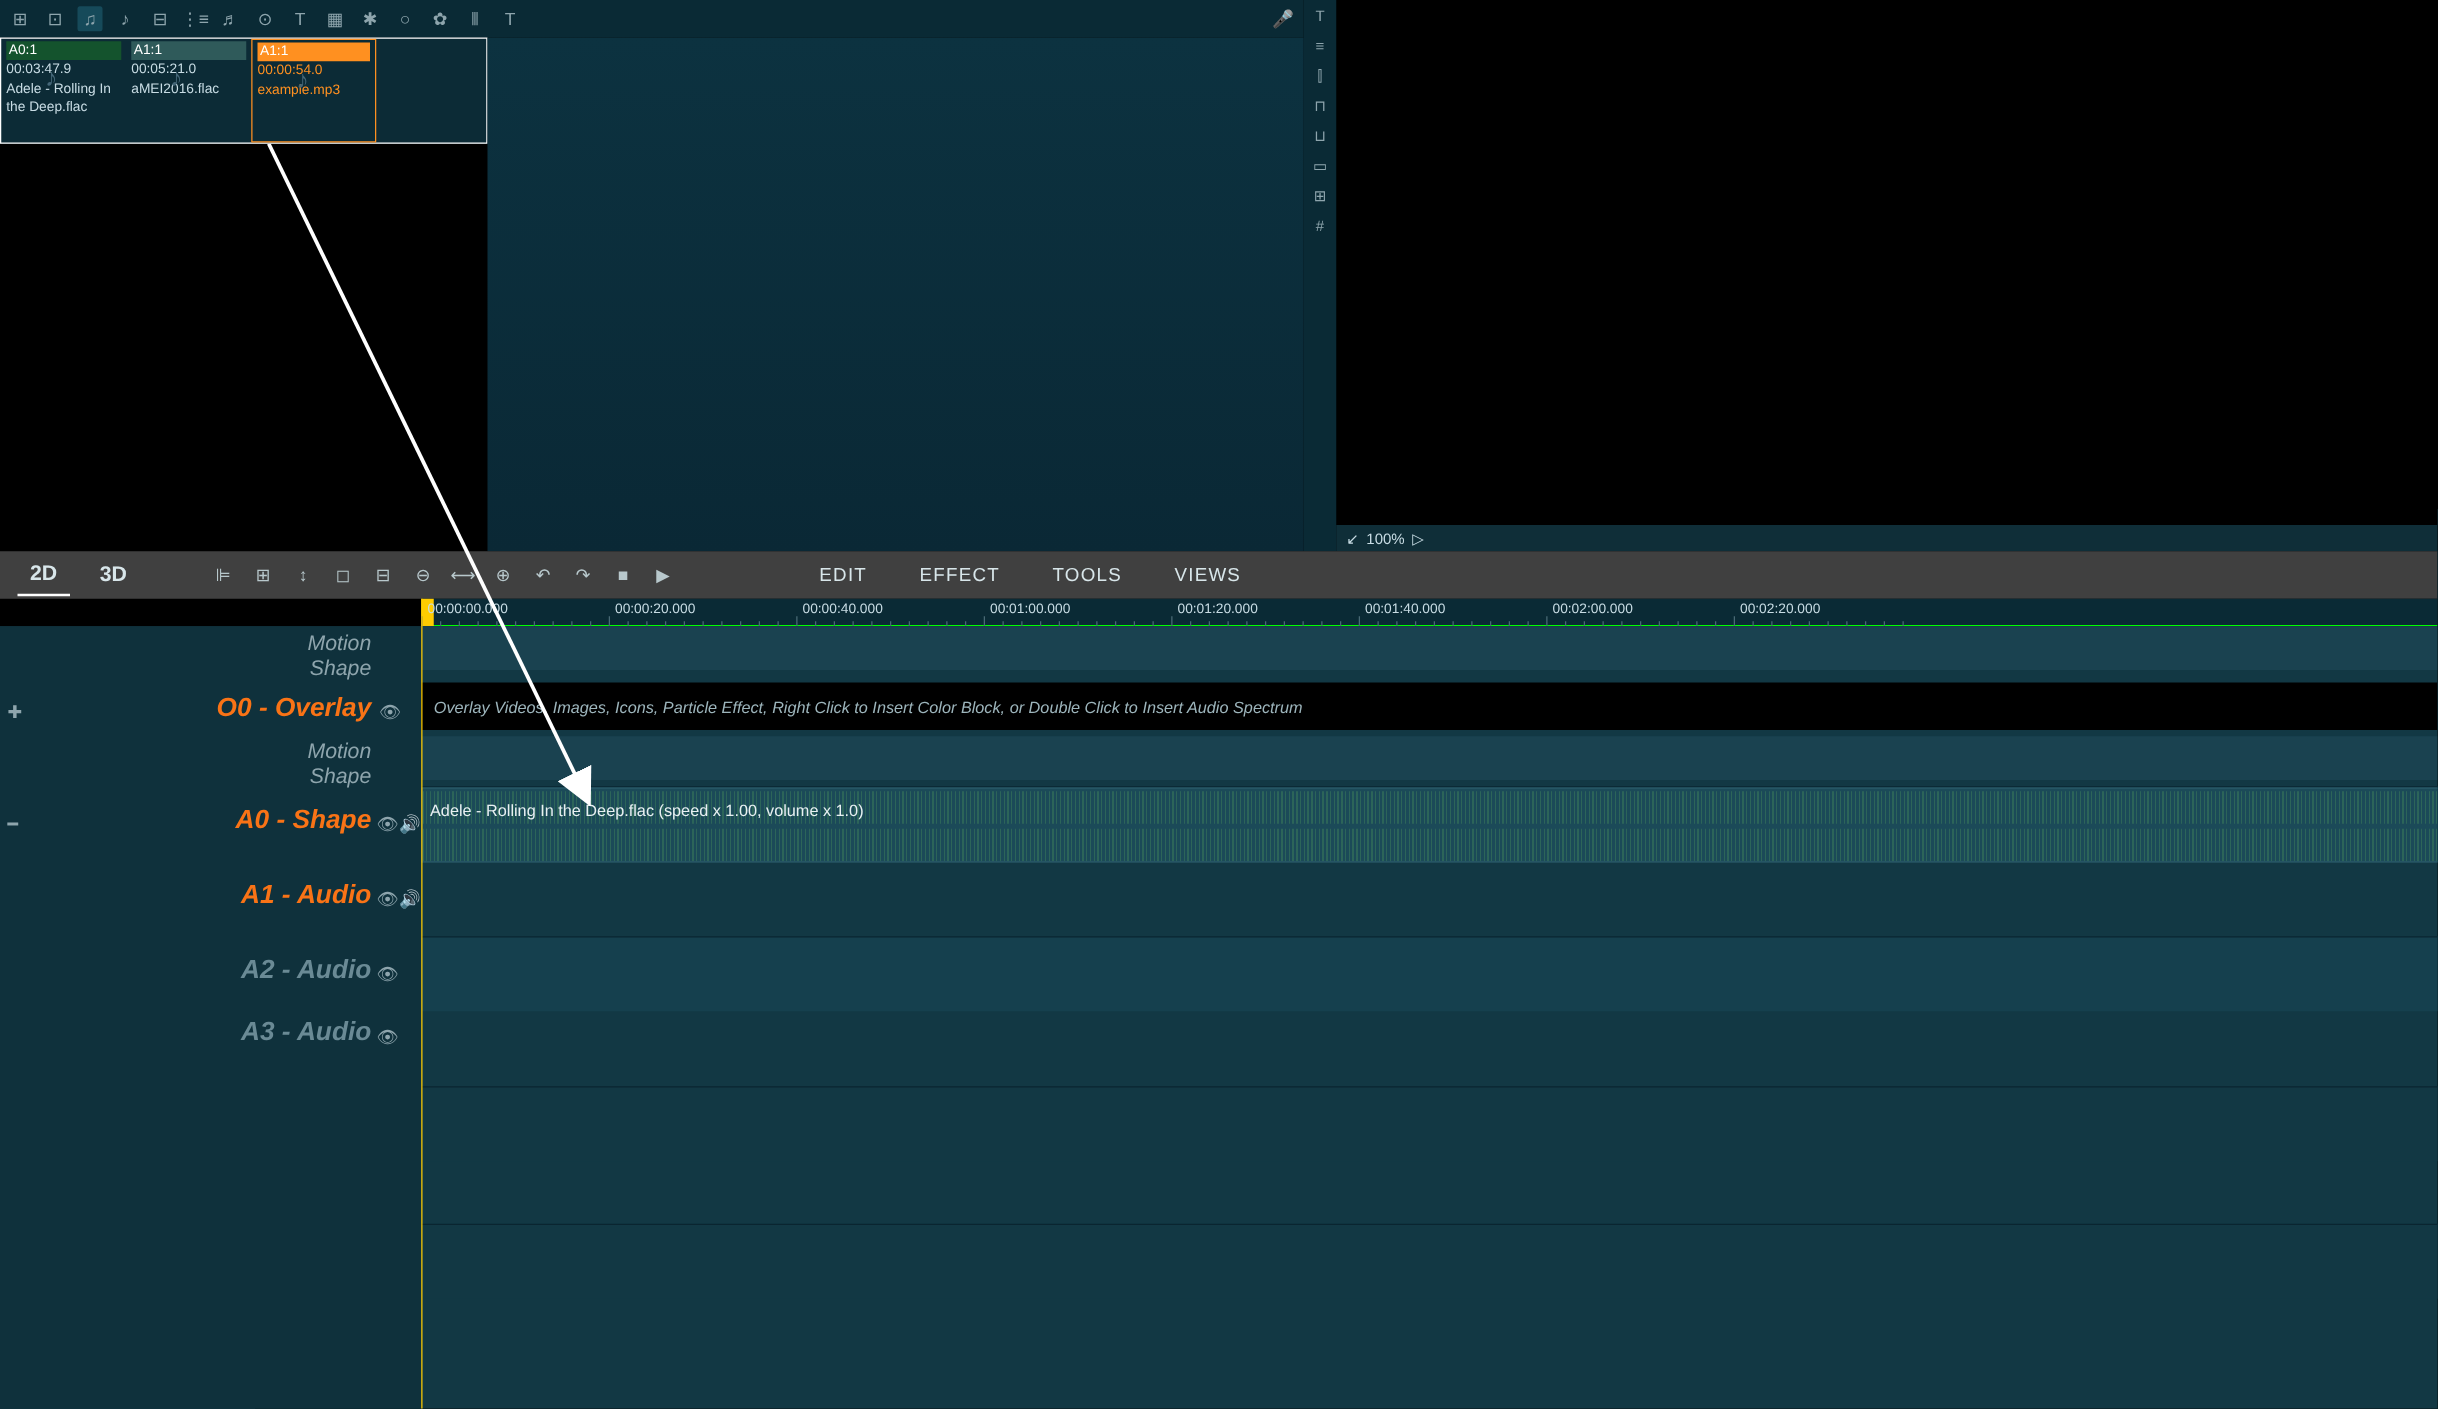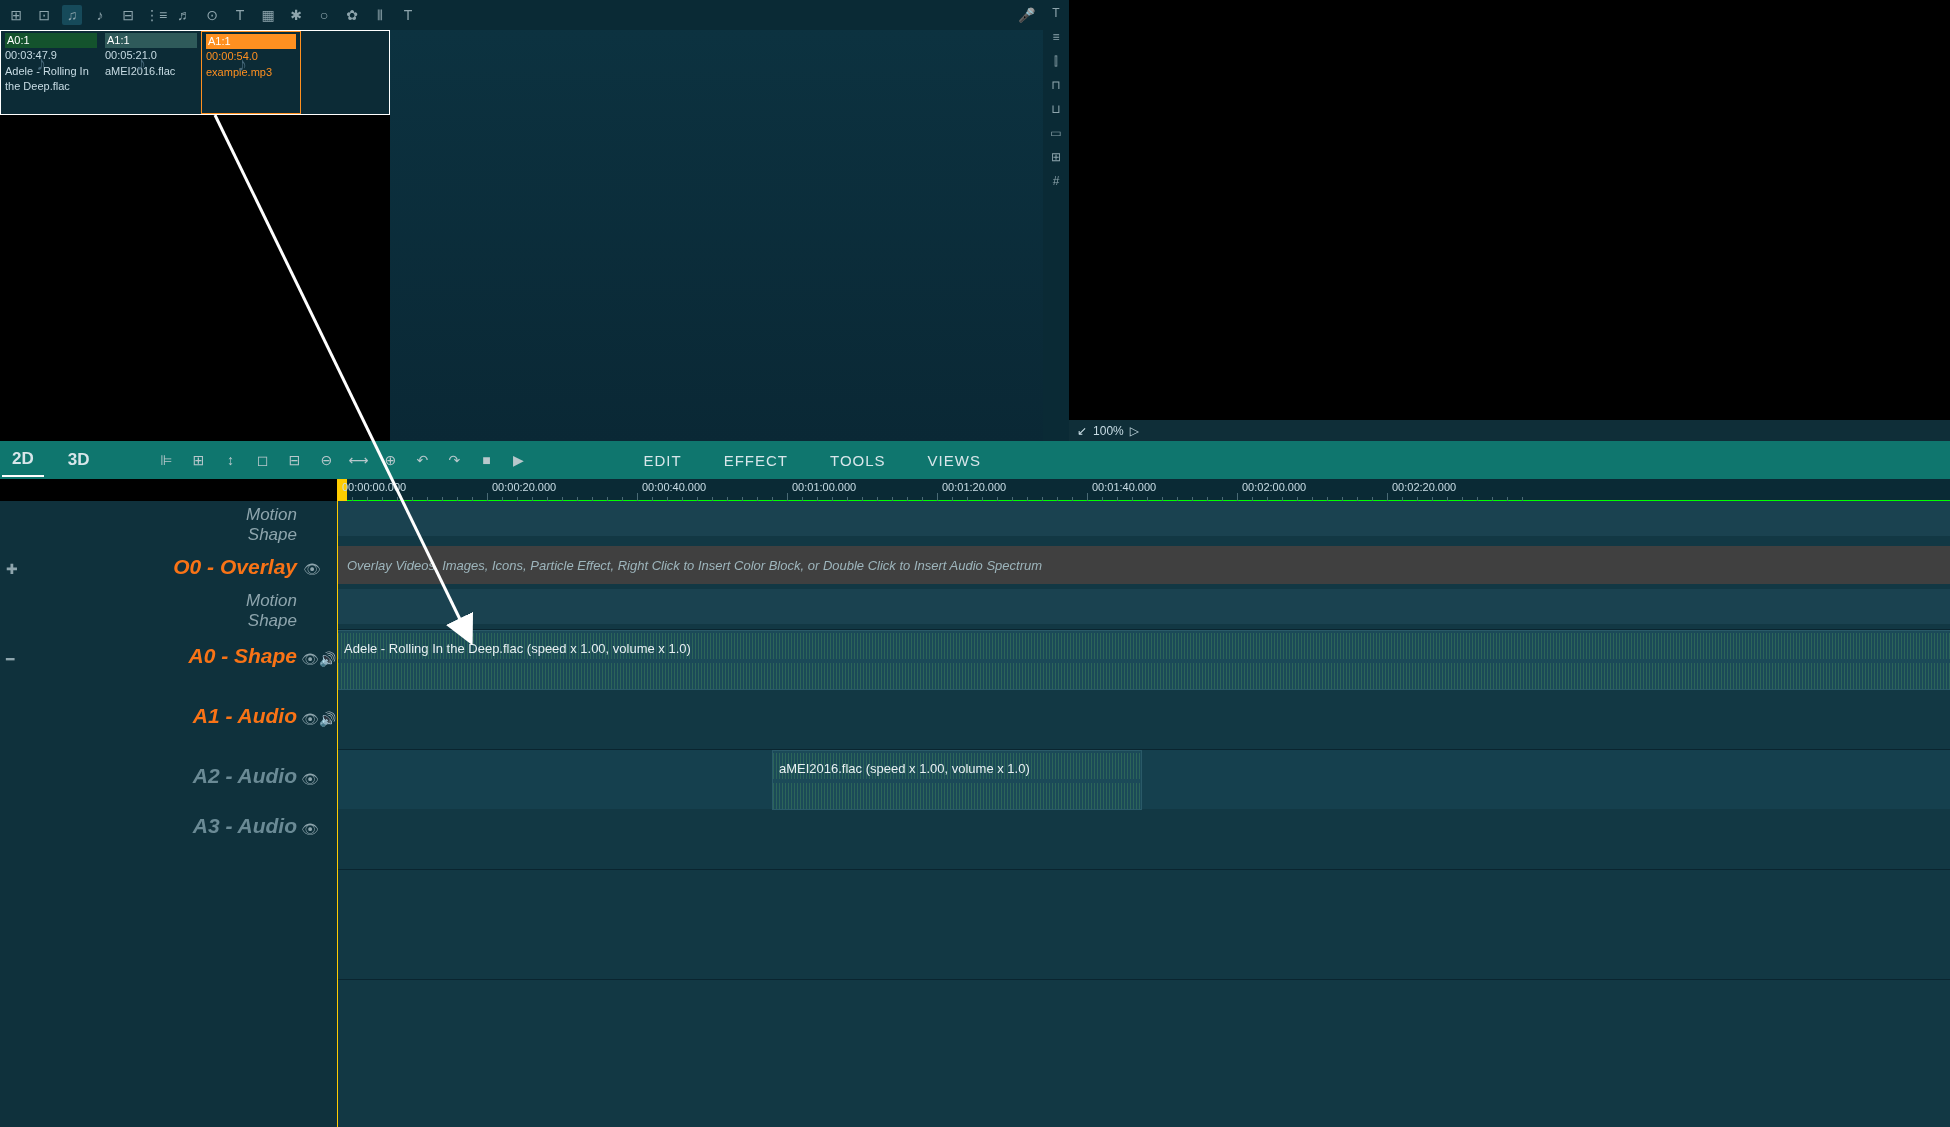--- a/index.html
+++ b/index.html
@@ -22,42 +22,42 @@
 
 .preview { position: absolute; top: 30px; left: 390px; width: 653px; height: 411px; background: linear-gradient(180deg, #0c3240 0%, #0a2835 100%); }
 
 .right-panel { position: absolute; top: 0; right: 0; width: 480px; height: 441px; background: #000; }
 .right-sidebar { position: absolute; top: 0; left: 1043px; width: 26px; height: 441px; background: #0a2a35; display: flex; flex-direction: column; align-items: center; gap: 6px; padding-top: 4px; }
 .right-sidebar .sicon { width: 18px; height: 18px; display: flex; align-items: center; justify-content: center; color: #8ea5ad; font-size: 12px; cursor: pointer; }
 
 .zoom-bar { position: absolute; top: 420px; left: 1069px; right: 0; height: 21px; background: #0f2e38; display: flex; align-items: center; padding: 0 8px; gap: 6px; font-size: 12px; color: #c8dce4; }
 .zoom-bar .z-arrow { color: #c8dce4; }
 
-.mid-toolbar { position: absolute; top: 441px; left: 0; width: 100%; height: 38px; background: #0f766e; display: flex; align-items: center; padding: 0 2px; gap: 14px; font-size: 14px; color: #d8e6ea; }
+.mid-toolbar { position: absolute; top: 441px; left: 0; width: 100%; height: 38px; background: #404040; display: flex; align-items: center; padding: 0 14px; gap: 14px; font-size: 14px; color: #d8e6ea; }
 .mid-toolbar .tab { padding: 6px 10px; cursor: pointer; font-size: 17px; font-weight:bold; }
 .mid-toolbar .tab.active { border-bottom: 2px solid #fff; }
 .mid-toolbar .micon { width: 18px; height: 18px; display: flex; align-items: center; justify-content: center; color: #b8c8cc; cursor: pointer; font-size: 14px; }
 .mid-toolbar .gap { width: 30px; }
 .mid-toolbar .menu { font-size: 15px; cursor: pointer; padding: 0 14px; letter-spacing: 1px; }
 
 .ruler { position: absolute; top: 479px; left: 337px; right: 0; height: 22px; background: #0a2a35; border-bottom: 1px solid #00ff00; }
 .ruler .tick { position: absolute; top: 2px; font-size: 11px; color: #c8dce4; }
 .ruler .tick-line { position: absolute; top: 14px; width: 1px; height: 8px; background: #4a6a75; }
 .ruler .playhead { position: absolute; left: 0; top: 0; width: 10px; height: 22px; background: #ffcc00; }
 
 .tracks { position: absolute; top: 501px; left: 0; right: 0; bottom: 0; background: #123844; }
 .track-labels { position: absolute; left: 0; top: 0; width: 337px; bottom: 0; background: #0f313c; }
 .track-label { position: absolute; right: 40px; text-align: right; font-style: italic; color: #8ea5ad; font-size: 17px; }
 .track-label.strong { font-style: italic; color: #f97316; font-size: 21px; font-weight: bold; }
 .eye-icon, .speaker-icon { position: absolute; color: #8ea5ad; font-size: 14px; cursor: pointer; }
 .plus-icon { position: absolute; left: 6px; color: #8ea5ad; font-size: 14px; cursor: pointer; }
 
 .track-content { position: absolute; left: 337px; right: 0; }
 .motion-shape-bg { background: #1a4250; height: 35px; }
-.overlay-track { background: #404040; height: 38px; display: flex; align-items: center; padding-left: 10px; font-style: italic; color: #9db5bc; font-size: 13px; }
+.overlay-track { background: #000000; height: 38px; display: flex; align-items: center; padding-left: 10px; font-style: italic; color: #9db5bc; font-size: 13px; }
 .audio-track { background: #15404e; height: 60px; position: relative; border-top: 1px solid #0a2530; }
 .audio-clip { position: absolute; top: 0; height: 60px; background: #1b4a58; border: 1px solid #2a5a68; overflow: hidden; }
 .audio-clip.sel { border: 1px solid #5a8a98; outline: 1px solid #fff; }
 .audio-clip .label { position: absolute; top: 10px; left: 6px; color: #e8f0f2; font-size: 13px; white-space: nowrap; }
 .waveform { position: absolute; top: 0; left: 0; right: 0; height: 60px; }
 .waveform::before, .waveform::after { content:""; position:absolute; left:0; right:0; height:26px; background: repeating-linear-gradient(90deg, #3a7a5a 0 1px, transparent 1px 3px); opacity:0.55; }
 .waveform::before { top:2px; }
 .waveform::after { bottom:2px; }
 .playhead-line { position: absolute; left: 0; top: -22px; bottom: 0; width: 1px; background: #ffcc00; z-index: 10; }
 
@@ -276,24 +276,20 @@
   <div class="track-content motion-shape-bg" style="top:88px;"></div>
 
   <div class="track-content audio-track" style="top:128px;">
     <div class="audio-clip" style="left:0; right:0;">
       <div class="waveform"></div>
       <div class="label">Adele - Rolling In the Deep.flac  (speed x 1.00, volume x 1.0)</div>
     </div>
   </div>
 
   <div class="track-content audio-track" style="top:188px;">
-    <div class="audio-clip" style="left:435px; width:370px;">
-      <div class="waveform"></div>
-      <div class="label">aMEI2016.flac  (speed x 1.00, volume x 1.0)</div>
-    </div>
   </div>
 
   <div class="track-content audio-track" style="top:248px; background:#123844;"></div>
   <div class="track-content audio-track" style="top:298px; background:#123844;"></div>
 
   <div class="playhead-line" style="left:337px;"></div>
 </div>
 
 <svg class="arrow" width="300" height="540">
   <defs>

